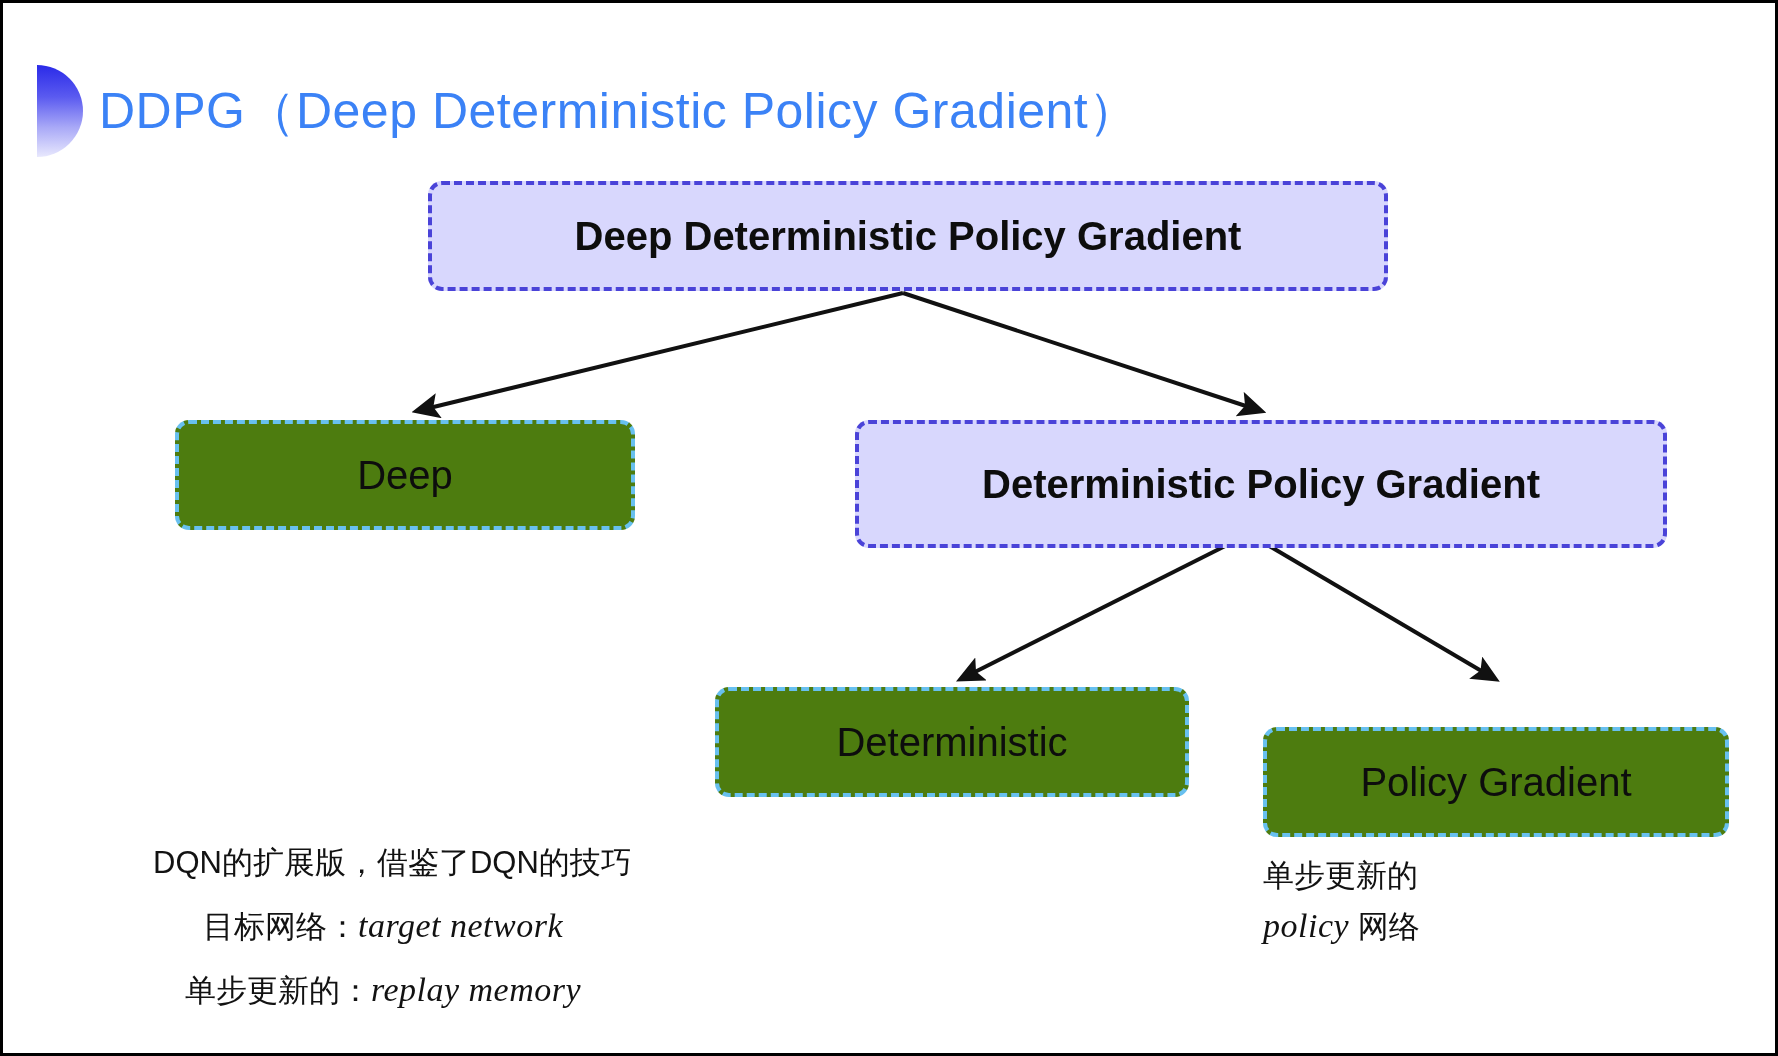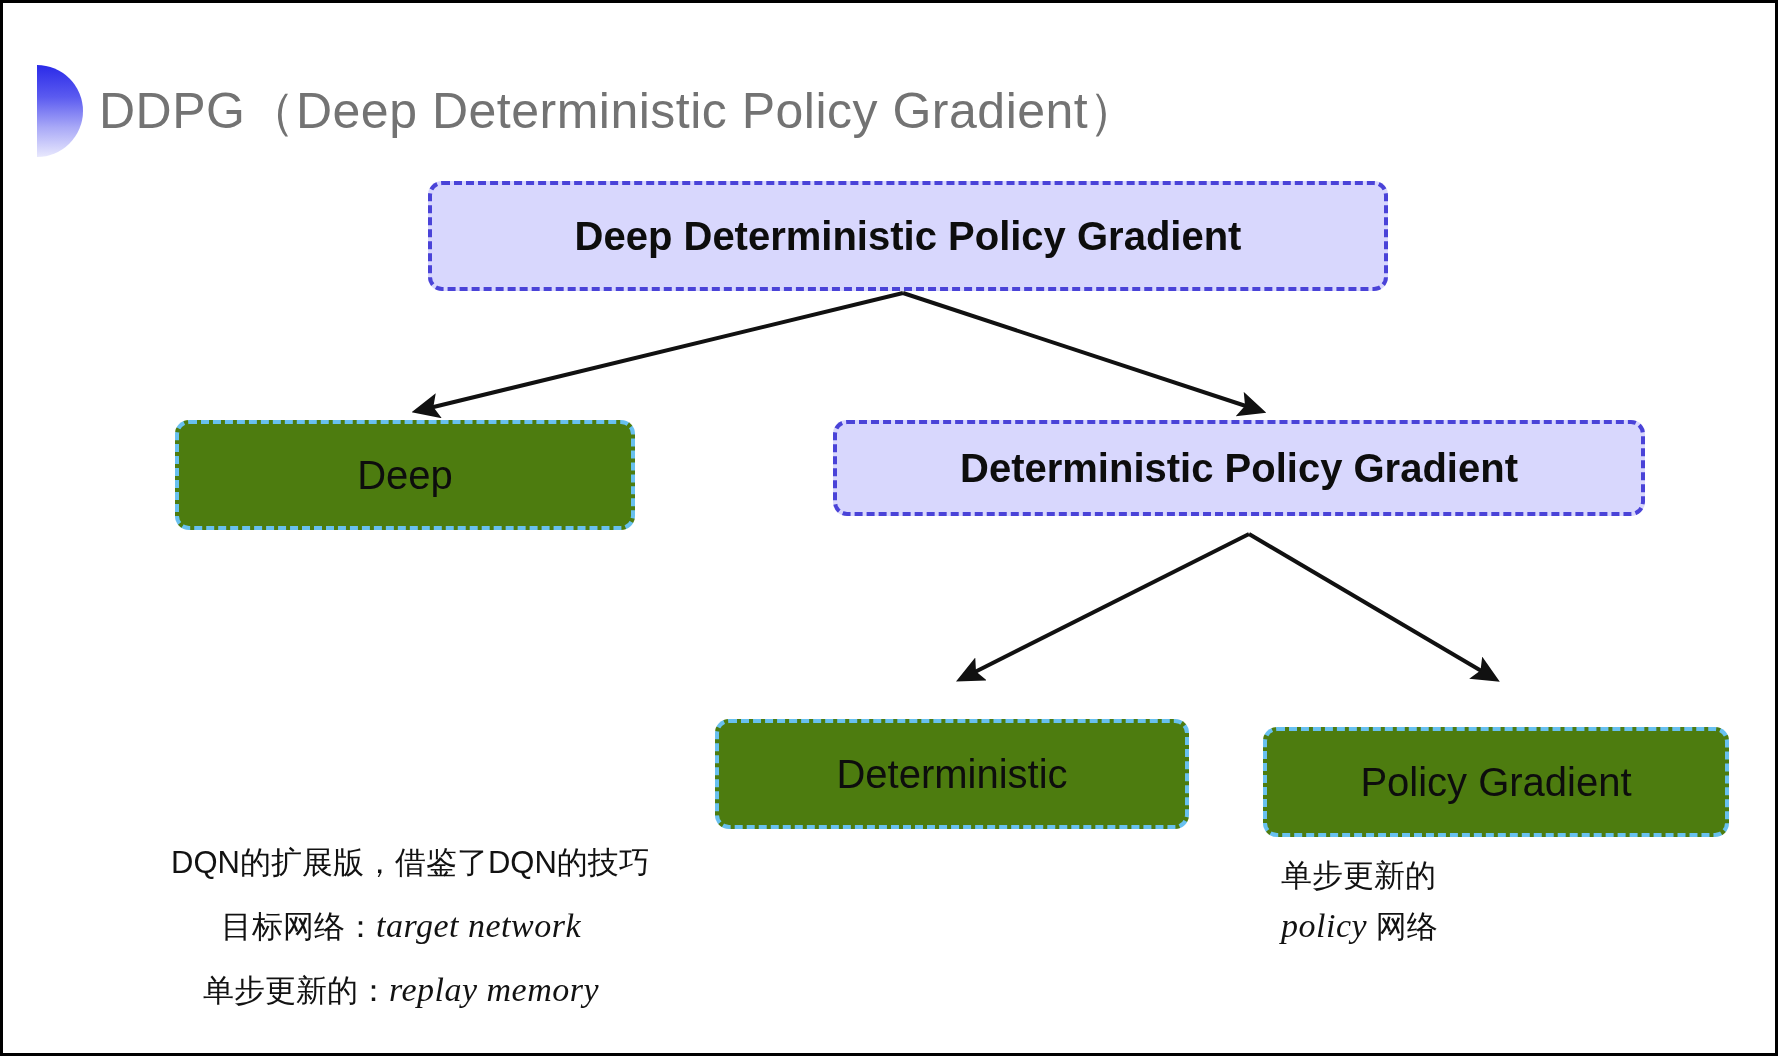--- a/index.html
+++ b/index.html
@@ -32,21 +32,21 @@
     background: linear-gradient(180deg, #2a2ae8 0%, #5b5bf0 35%, #a9a9f7 68%, #e8e8fd 100%);
   }
 
   
   #page-title {
     position: absolute;
     left: 96px;
     top: 68px;
     font-size: 50px;
     line-height: 80px;
-    color: #737373;
+    color: #3b82f6;
     letter-spacing: 0.5px;
     white-space: nowrap;
     font-weight: 400;
   }
 
   
   .node {
     position: absolute;
     box-sizing: border-box;
     border-radius: 14px;
@@ -62,42 +62,41 @@
     border: 4px dashed #4a43d8;
   }
   .node.blue {
     background: #4d7c0f;
     border: 4px dashed #68c0ef;
     font-weight: 500;
   }
 
   #node-root   { left: 425px; top: 178px; width: 960px; height: 110px; font-size: 40px; }
   #node-deep   { left: 172px; top: 417px; width: 460px; height: 110px; font-size: 40px; }
-  #node-dpg    { left: 830px; top: 417px; width: 812px; height: 96px; font-size: 40px; }
-  #node-det    { left: 712px; top: 684px; width: 474px; height: 110px; font-size: 40px; margin-top: 32px; }
+  #node-dpg    { left: 852px; top: 417px; width: 812px; height: 128px; font-size: 40px; }
+  #node-det    { left: 712px; top: 684px; width: 474px; height: 110px; font-size: 40px; }
   #node-pg     { left: 1260px; top: 724px; width: 466px; height: 110px; font-size: 40px; }
 
   
   #arrows {
     position: absolute;
     left: 0;
     top: 0;
     width: 1778px;
     height: 1056px;
     pointer-events: none;
   }
 
   
   .caption {
     position: absolute;
     color: #121212;
     font-size: 31px;
     line-height: 63px;
     white-space: nowrap;
-    margin-left: 18px;
   }
   .caption .mathit {
     font-family: "Liberation Serif", "DejaVu Serif", serif;
     font-style: italic;
     font-size: 34px;
     letter-spacing: 0.5px;
   }
   #caption-deep      { left: 150px; top: 828px; text-align: center; width: 460px; }
   #caption-deep .l1  { display: block; }
   #caption-deep .l2  { display: block; }

